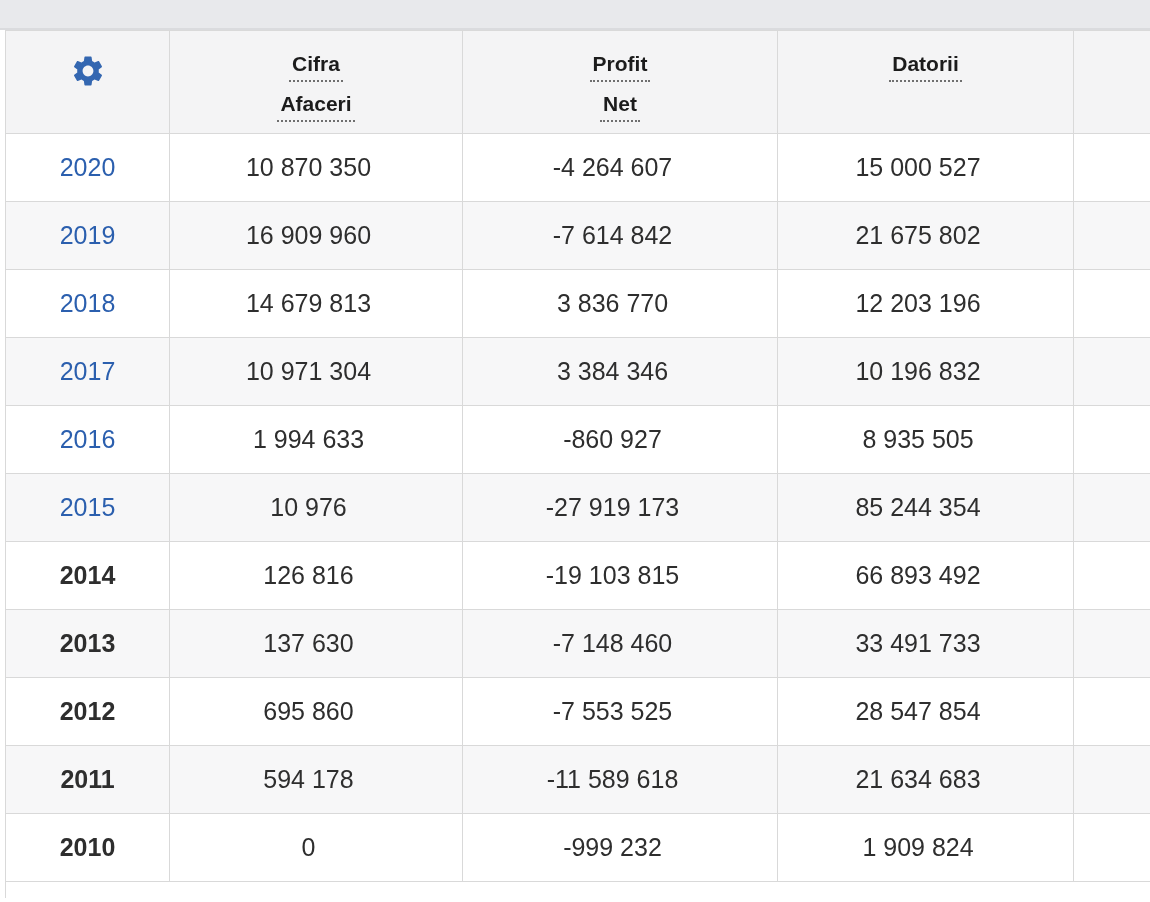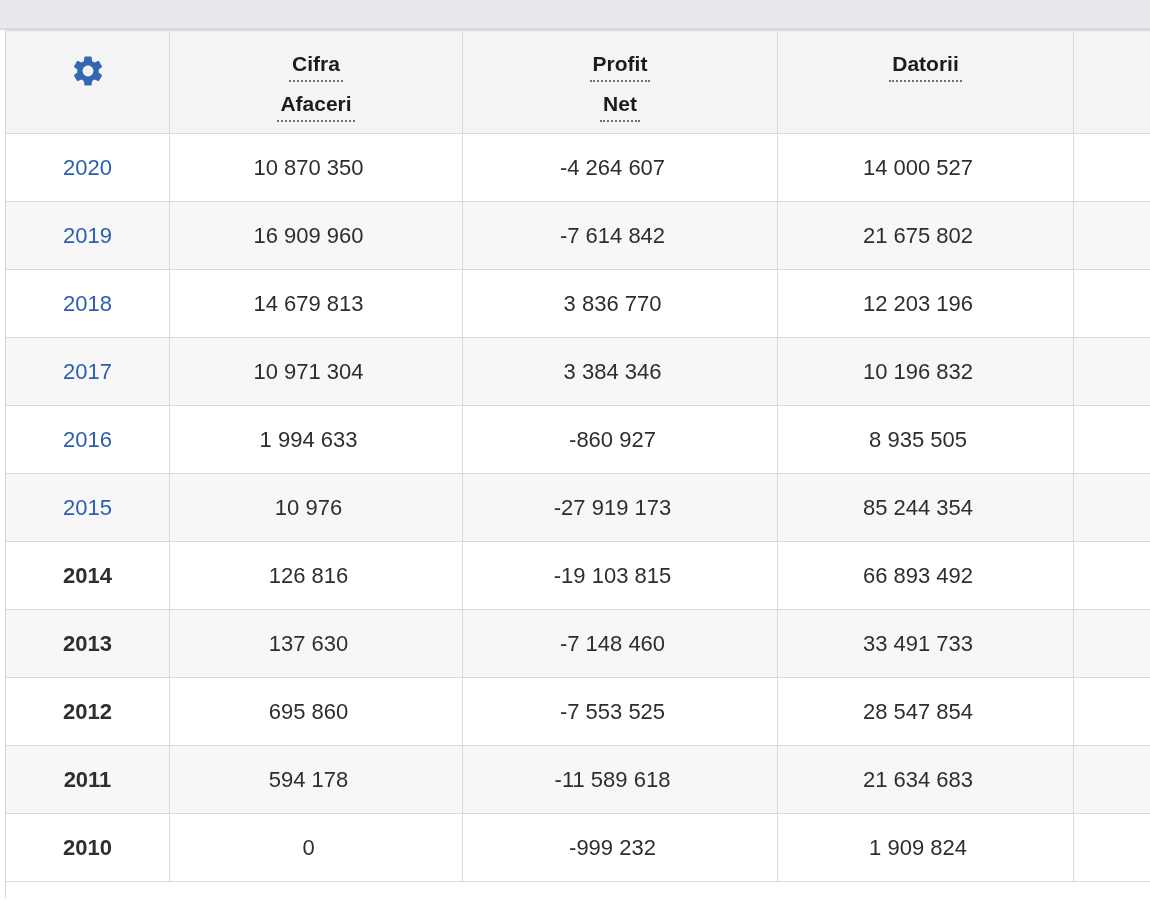--- a/index.html
+++ b/index.html
@@ -42,21 +42,21 @@
   }
   .hline { line-height: 26px; margin-bottom: 9px; }
   .hw {
     display: inline-block;
     border-bottom: 2px dotted #6f6f6f;
     padding: 0 3px 3px 3px;
     cursor: help;
   }
   td {
     height: 68px;
-    font-size: 22px;
+    font-size: 25px;
     color: var(--text, #2e2e2e);
     background: #ffffff;
   }
   tr.alt td { background: var(--alt-row-bg, #f7f7f8); }
   .num { text-align: center; padding-right: 16px; }
   .year-cell { text-align: center; }
   a.year { color: var(--link-blue, #2b5fae); text-decoration: none; cursor: pointer; }
   a.year.plain { color: var(--text, #2e2e2e); cursor: default; pointer-events: none; font-weight: bold; }
   .gear { display: inline-block; margin-top: 2px; cursor: pointer; }
   .gear svg { width: 36px; height: 36px; fill: var(--gear-blue, #3467b1); }
@@ -101,21 +101,21 @@
           <div class="hline"><span class="hw">Datorii</span></div>
         </th>
         <th></th>
       </tr>
     </thead>
     <tbody>
         <tr>
     <td class="year-cell"><a class="year" href="#">2020</a></td>
     <td class="num">10 870 350</td>
     <td class="num">-4 264 607</td>
-    <td class="num">14 000 527</td>
+    <td class="num">15 000 527</td>
     <td></td>
   </tr>
         <tr class="alt">
     <td class="year-cell"><a class="year" href="#">2019</a></td>
     <td class="num">16 909 960</td>
     <td class="num">-7 614 842</td>
     <td class="num">21 675 802</td>
     <td></td>
   </tr>
         <tr>

